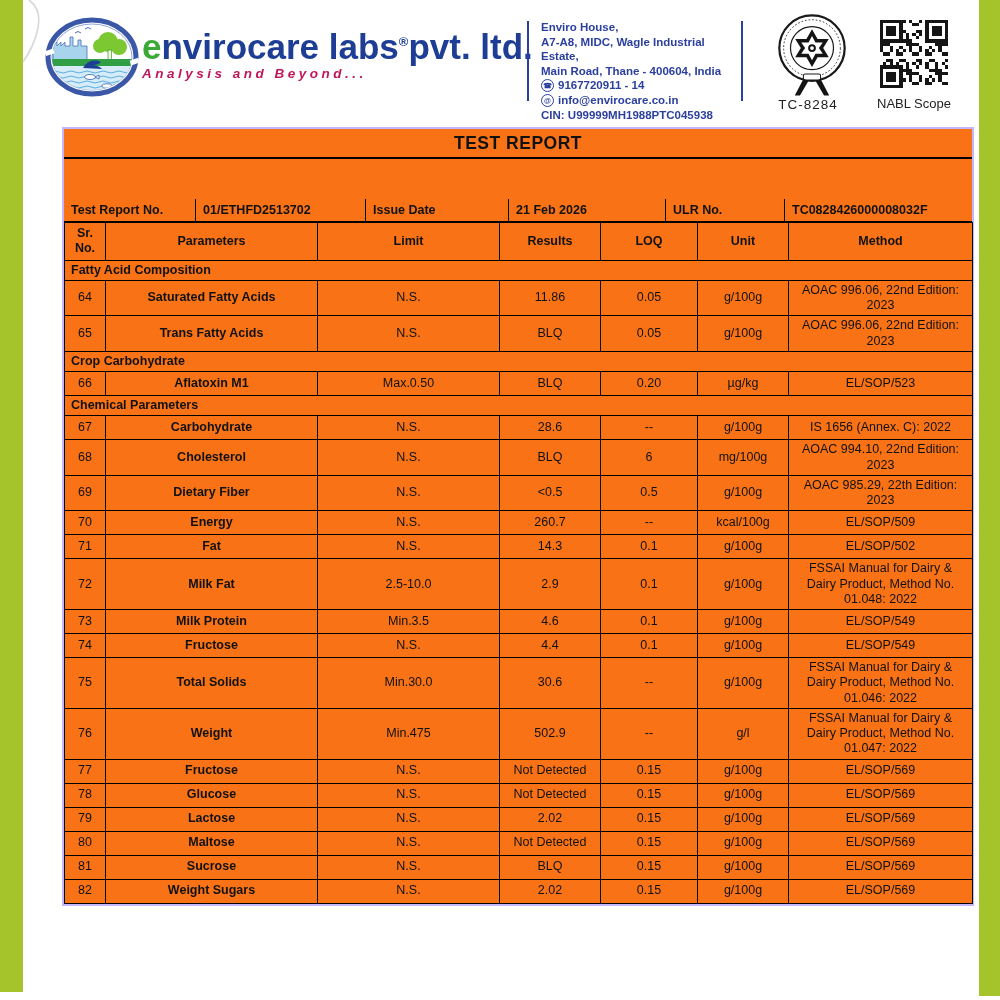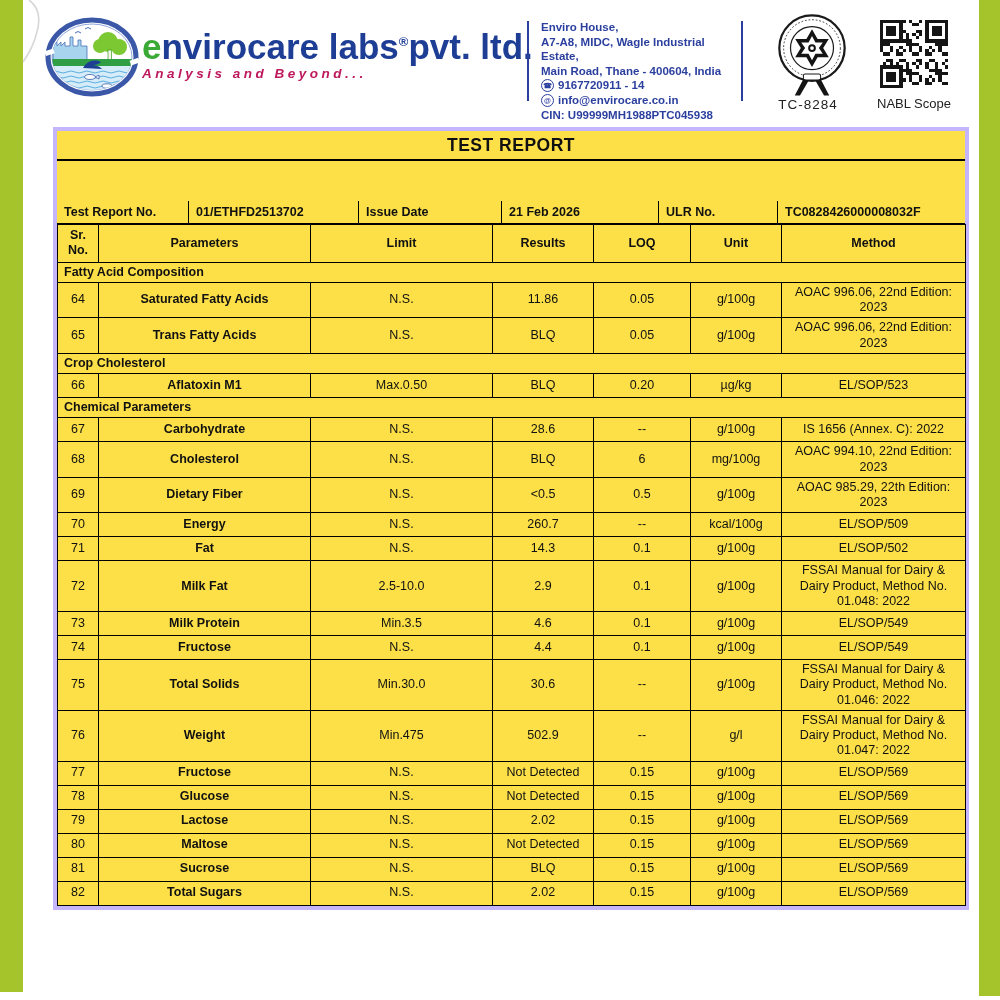--- a/index.html
+++ b/index.html
@@ -27,21 +27,21 @@
   .addr-row{display:flex;align-items:center;gap:4px;}
   .circle-ic{display:inline-flex;align-items:center;justify-content:center;width:11px;height:11px;border:1.2px solid #2b3f9e;border-radius:50%;font-size:7px;line-height:1;flex:0 0 auto;}
   .cin{font-weight:700;}
   .nabl-seal{position:absolute;left:766px;top:12px;}
   .seal-caption{position:absolute;left:762px;top:97px;width:92px;text-align:center;font-size:13.5px;color:#222;letter-spacing:1px;}
   .qr{position:absolute;left:880px;top:20px;width:68px;height:68px;display:grid;grid-template-columns:repeat(21,1fr);grid-template-rows:repeat(21,1fr);background:#fff;}
   .qr .qm{background:#151515;}
   .qr-caption{position:absolute;left:866px;top:96px;width:96px;text-align:center;font-size:13px;color:#222;}
 
   
-  .report{position:absolute;left:53px;top:127px;width:908px;border:4px solid #c4b5fd;background:#fde047;}
+  .report{position:absolute;left:62px;top:127px;width:908px;border:2px solid #c4b5fd;background:#f97316;}
   .rtitle{border-bottom:2px solid #000;height:28px;display:flex;align-items:center;justify-content:center;
           font-size:17.5px;font-weight:700;letter-spacing:0.5px;}
   .info-row{display:flex;border-bottom:1.6px solid #000;font-size:12.5px;font-weight:700;margin-top:40px;}
   .info-cell{border-right:1.6px solid #000;padding:4px 2px 4px 7px;display:flex;align-items:center;}
   .info-cell:last-child{border-right:none;}
   .iw0{width:122px;}.iw1{width:160px;}.iw2{width:133px;}.iw3{width:147px;}.iw4{width:109px;}.iw5{flex:1;}
 
   table.main{border-collapse:collapse;width:100%;table-layout:fixed;}
   table.main th,table.main td{border:1.6px solid #000;padding:2px 4px;vertical-align:middle;
     font-size:12.5px;line-height:1.22;text-align:center;overflow:hidden;}
@@ -630,21 +630,21 @@
     <td class="c0">65</td>
     <td class="c1">Trans Fatty Acids</td>
     <td class="c2">N.S.</td>
     <td class="c3">BLQ</td>
     <td class="c4">0.05</td>
     <td class="c5">g/100g</td>
     <td class="c6">AOAC 996.06, 22nd Edition: 2023</td>
   </tr>
 
   <tr class="section">
-    <td colspan="7">Crop Cholesterol</td>
+    <td colspan="7">Crop Carbohydrate</td>
   </tr>
 
   <tr class="data">
     <td class="c0">66</td>
     <td class="c1">Aflatoxin M1</td>
     <td class="c2">Max.0.50</td>
     <td class="c3">BLQ</td>
     <td class="c4">0.20</td>
     <td class="c5">µg/kg</td>
     <td class="c6">EL/SOP/523</td>
@@ -799,21 +799,21 @@
     <td class="c1">Sucrose</td>
     <td class="c2">N.S.</td>
     <td class="c3">BLQ</td>
     <td class="c4">0.15</td>
     <td class="c5">g/100g</td>
     <td class="c6">EL/SOP/569</td>
   </tr>
 
   <tr class="data">
     <td class="c0">82</td>
-    <td class="c1">Total Sugars</td>
+    <td class="c1">Weight Sugars</td>
     <td class="c2">N.S.</td>
     <td class="c3">2.02</td>
     <td class="c4">0.15</td>
     <td class="c5">g/100g</td>
     <td class="c6">EL/SOP/569</td>
   </tr>
 </tbody>
   </table>
 </div>
 

